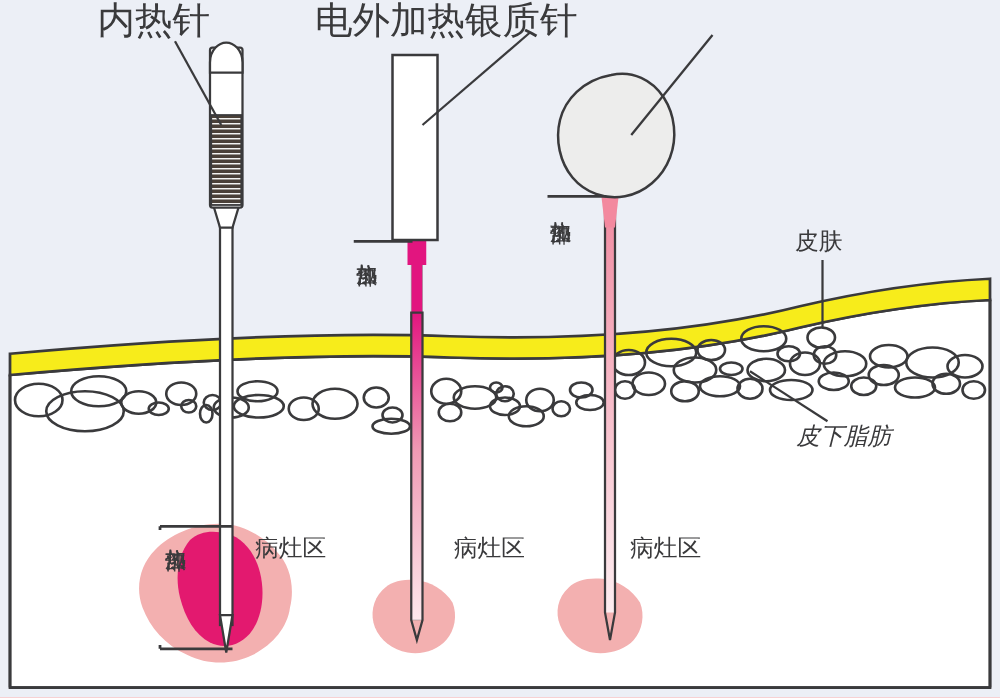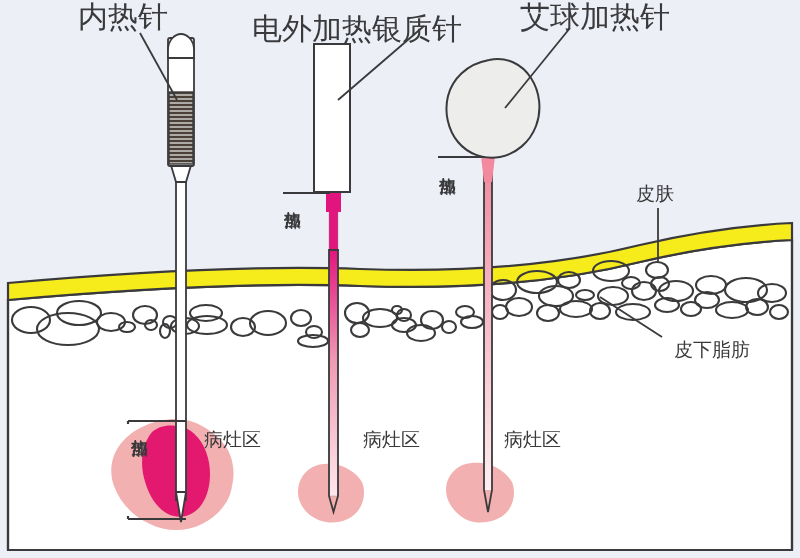--- a/index.html
+++ b/index.html
@@ -271,25 +271,24 @@
       <line x1="505" y1="108" x2="570" y2="28" stroke="#3a3a3c" stroke-width="1.8"></line>
 
       <line x1="438" y1="157" x2="485" y2="157" stroke="#3a3a3c" stroke-width="2.2"></line>
     </g>
 
     <line x1="658" y1="208" x2="658" y2="262" stroke="#3a3a3c" stroke-width="1.8"></line>
     <line x1="600" y1="297" x2="662" y2="337" stroke="#3a3a3c" stroke-width="1.8"></line>
   </svg>
 
   <div class="lbl title" style="left:78px; top:2px;">内热针</div>
-  <div class="lbl title" style="left:252px; top:14px;">电外加热银质针</div>
-  <div class="lbl title" style="left:520px; top:2px;">艾球加热针</div>
+  <div class="lbl title" style="left:252px; top:2px;">电外加热银质针</div>
 
   <div class="lbl sublbl" style="left:636px; top:184px;">皮肤</div>
-  <div class="lbl sublbl" style="left:674px; top:340px;">皮下脂肪</div>
+  <div class="lbl sublbl" style="left:637px; top:340px;font-style:italic;">皮下脂肪</div>
 
   <div class="lbl vertlbl" style="left:284px; top:198px;">加热部位</div>
   <div class="lbl vertlbl" style="left:439px; top:164px;">加热部位</div>
   <div class="lbl vertlbl" style="left:131px; top:426px;">加热部位</div>
 
   <div class="lbl sublbl" style="left:204px; top:430px;">病灶区</div>
   <div class="lbl sublbl" style="left:363px; top:430px;">病灶区</div>
   <div class="lbl sublbl" style="left:504px; top:430px;">病灶区</div>
 
 

